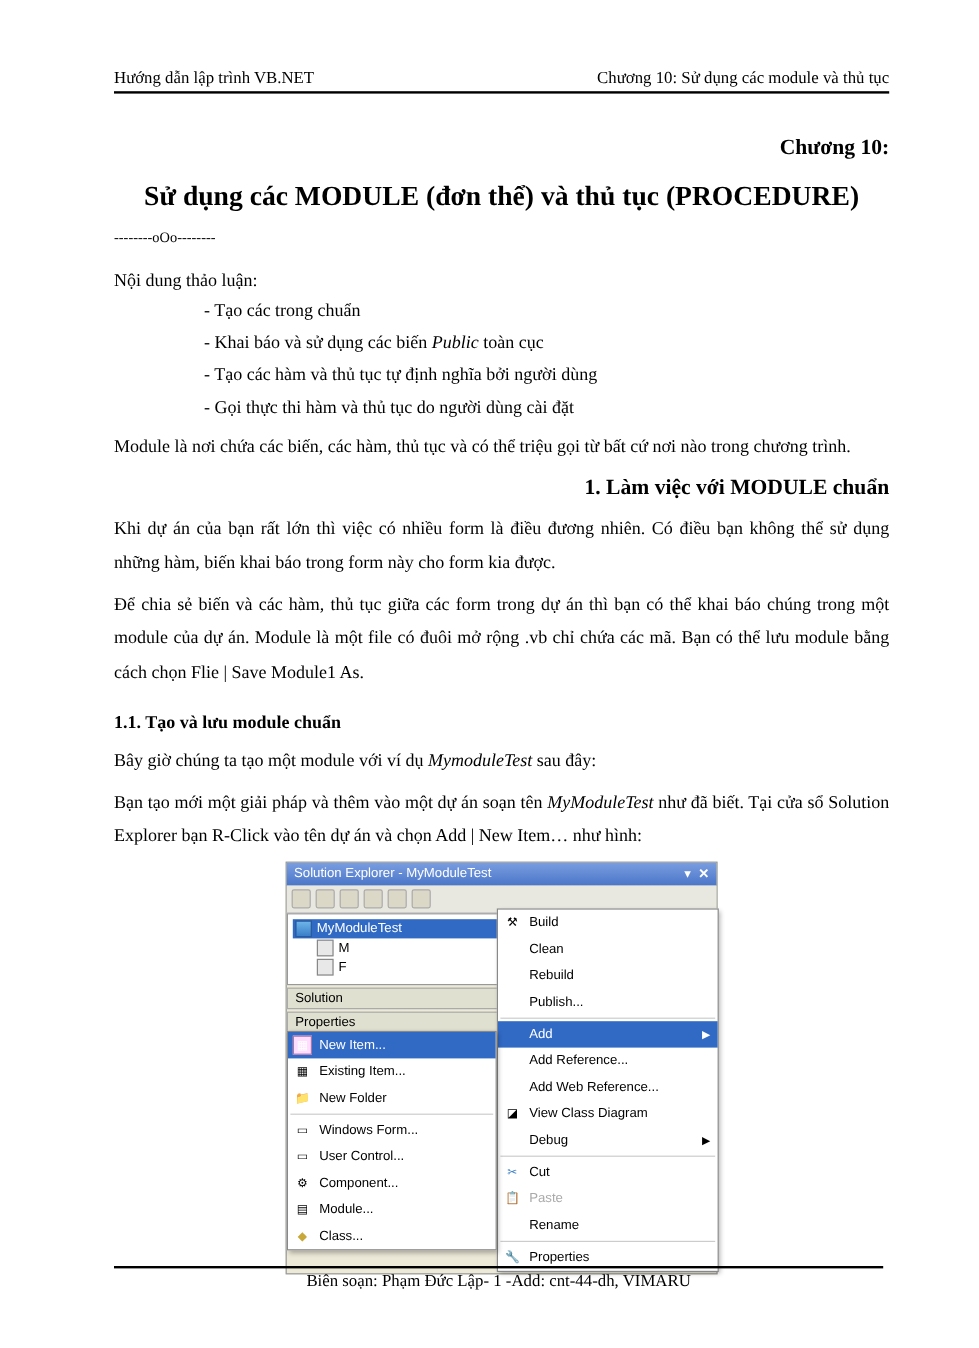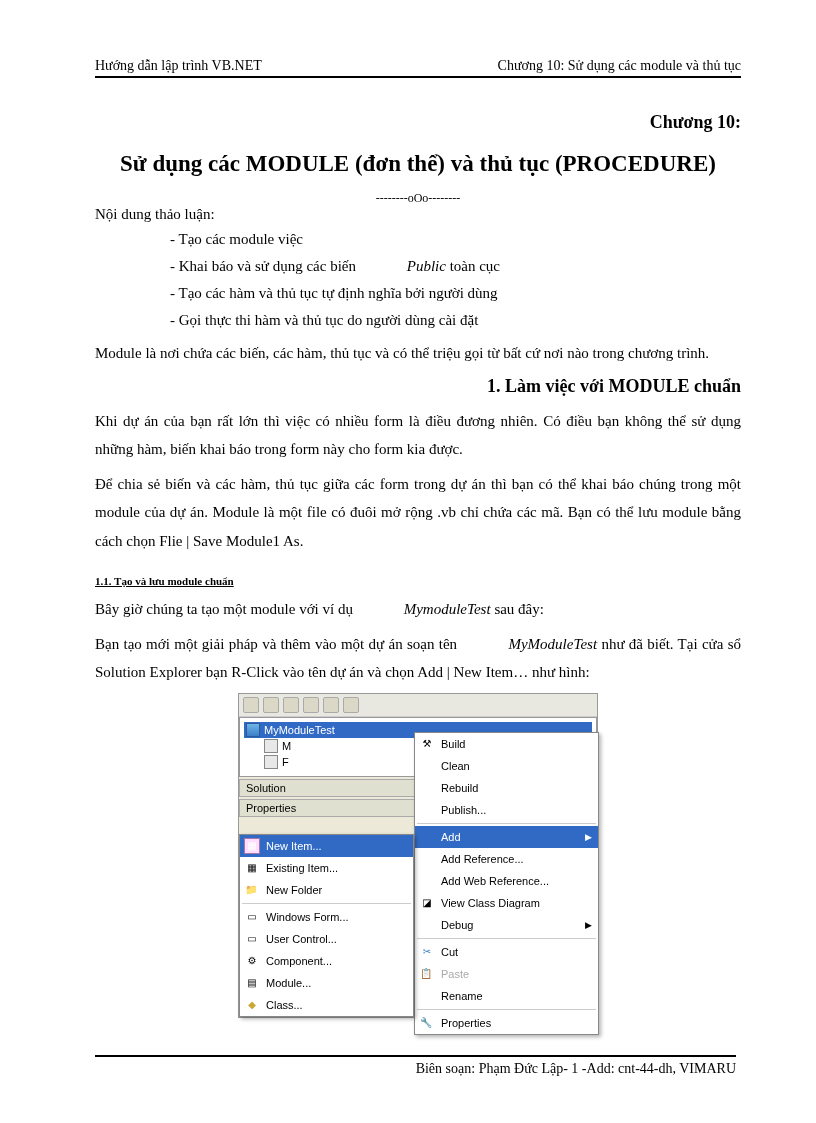--- a/index.html
+++ b/index.html
@@ -27,22 +27,23 @@
     font-size: 18px;
     margin-bottom: 18px;
   }
   .chapter-subtitle {
     text-align: center;
     font-weight: bold;
     font-size: 23px;
     margin-bottom: 14px;
   }
   .divider-o {
-    text-align: center;
+    text-align: left;
     font-size: 12px;
+    margin-bottom: 20px;
   }
   .section-label {
     margin-bottom: 8px;
   }
   .bullet-list {
     margin-left: 75px;
     margin-bottom: 8px;
   }
   .bullet-list li {
     list-style: none;
@@ -55,26 +56,25 @@
   }
   .h1-section {
     font-weight: bold;
     font-size: 18px;
     margin-top: 8px;
     margin-bottom: 10px;
     text-align: right;
   }
   .h2-section {
     font-weight: bold;
-    font-size: 11px;
+    font-size: 15px;
     margin-top: 20px;
     margin-bottom: 8px;
-    text-decoration: underline;
-  }
-  .italic { font-style: italic; margin-left: 47px; }
+  }
+  .italic { font-style: italic; }
   .figure-wrap {
     display: flex;
     justify-content: center;
     margin-top: 6px;
   }
   .figure {
     width: 360px;
     background: #ece9d8;
     border: 1px solid #999;
     font-family: Tahoma, sans-serif;
@@ -176,62 +176,69 @@
   .arrow {
     margin-left: auto;
     font-size: 9px;
   }
   .footer-row {
     position: absolute;
     bottom: 46px;
     left: 95px;
     right: 80px;
     display: flex;
-    justify-content: flex-end;
+    justify-content: center;
     font-size: 14px;
     border-top: 2px solid #000;
     padding-top: 4px;
   }
   .footer-center { text-align: center; }
 </style>
 </head>
 <body>
 
 <div class="header-row">
   <span>Hướng dẫn lập trình  VB.NET</span>
   <span>Chương 10: Sử dụng các module  và thủ tục</span>
 </div>
 
 <div class="chapter-title">Chương 10:</div>
 <div class="chapter-subtitle">Sử dụng các MODULE (đơn thể) và thủ tục (PROCEDURE)</div>
 <div class="divider-o">--------oOo--------</div>
 
 <div class="section-label">Nội dung thảo luận:</div>
 <ul class="bullet-list">
-  <li><span>- Tạo các module  việc</span></li>
+  <li><span>- Tạo các trong  chuẩn</span></li>
   <li>- Khai báo và sử dụng các biến <span class="italic">Public</span> toàn cục</li>
   <li><span>- Tạo các hàm và thủ tục tự định nghĩa bởi người  dùng</span></li>
   <li><span>- Gọi thực thi hàm và thủ tục do người dùng cài đặt</span></li>
 </ul>
 <p class="para">Module là nơi chứa các biến, các hàm, thủ tục và có thể triệu gọi từ bất cứ nơi nào trong chương trình.</p>
 
 <div class="h1-section">1. Làm việc với MODULE chuẩn</div>
 <p class="para">Khi dự án của bạn rất lớn thì việc có nhiều form là điều đương nhiên. Có điều bạn không thể sử dụng những hàm, biến khai báo trong form này cho form kia được.</p>
 <p class="para">Để chia sẻ biến và các hàm, thủ tục giữa các form trong dự án thì bạn có thể khai báo chúng trong một module của dự án. Module là một file có đuôi mở rộng .vb chỉ chứa các mã. Bạn có thể lưu module bằng cách chọn Flie | Save Module1 As.</p>
 
 <div class="h2-section">1.1. Tạo và lưu module  chuẩn</div>
 <p class="para">
   <span>Bây giờ chúng ta tạo một module với ví dụ </span><span class="italic">MymoduleTest</span><span> sau đây:</span>
 </p>
 <p class="para">
   <span>Bạn tạo mới một giải pháp và thêm vào một dự án soạn tên </span><span class="italic">MyModuleTest</span><span> như đã biết. Tại cửa sổ Solution  Explorer bạn R-Click vào tên dự án và chọn Add | New Item… như hình:</span>
 </p>
 
 <div class="figure-wrap">
   <div class="figure">
+    <div class="win-title">
+      <span>Solution Explorer - MyModuleTest</span>
+      <span>
+        <span>▾</span>&nbsp;
+        <span class="close">✕</span>
+      </span>
+    </div>
     <div class="toolbar">
       <span class="tb-icon"></span>
       <span class="tb-icon"></span>
       <span class="tb-icon"></span>
       <span class="tb-icon"></span>
       <span class="tb-icon"></span>
       <span class="tb-icon"></span>
     </div>
     <div class="tree">
       <div class="tree-node selected">

